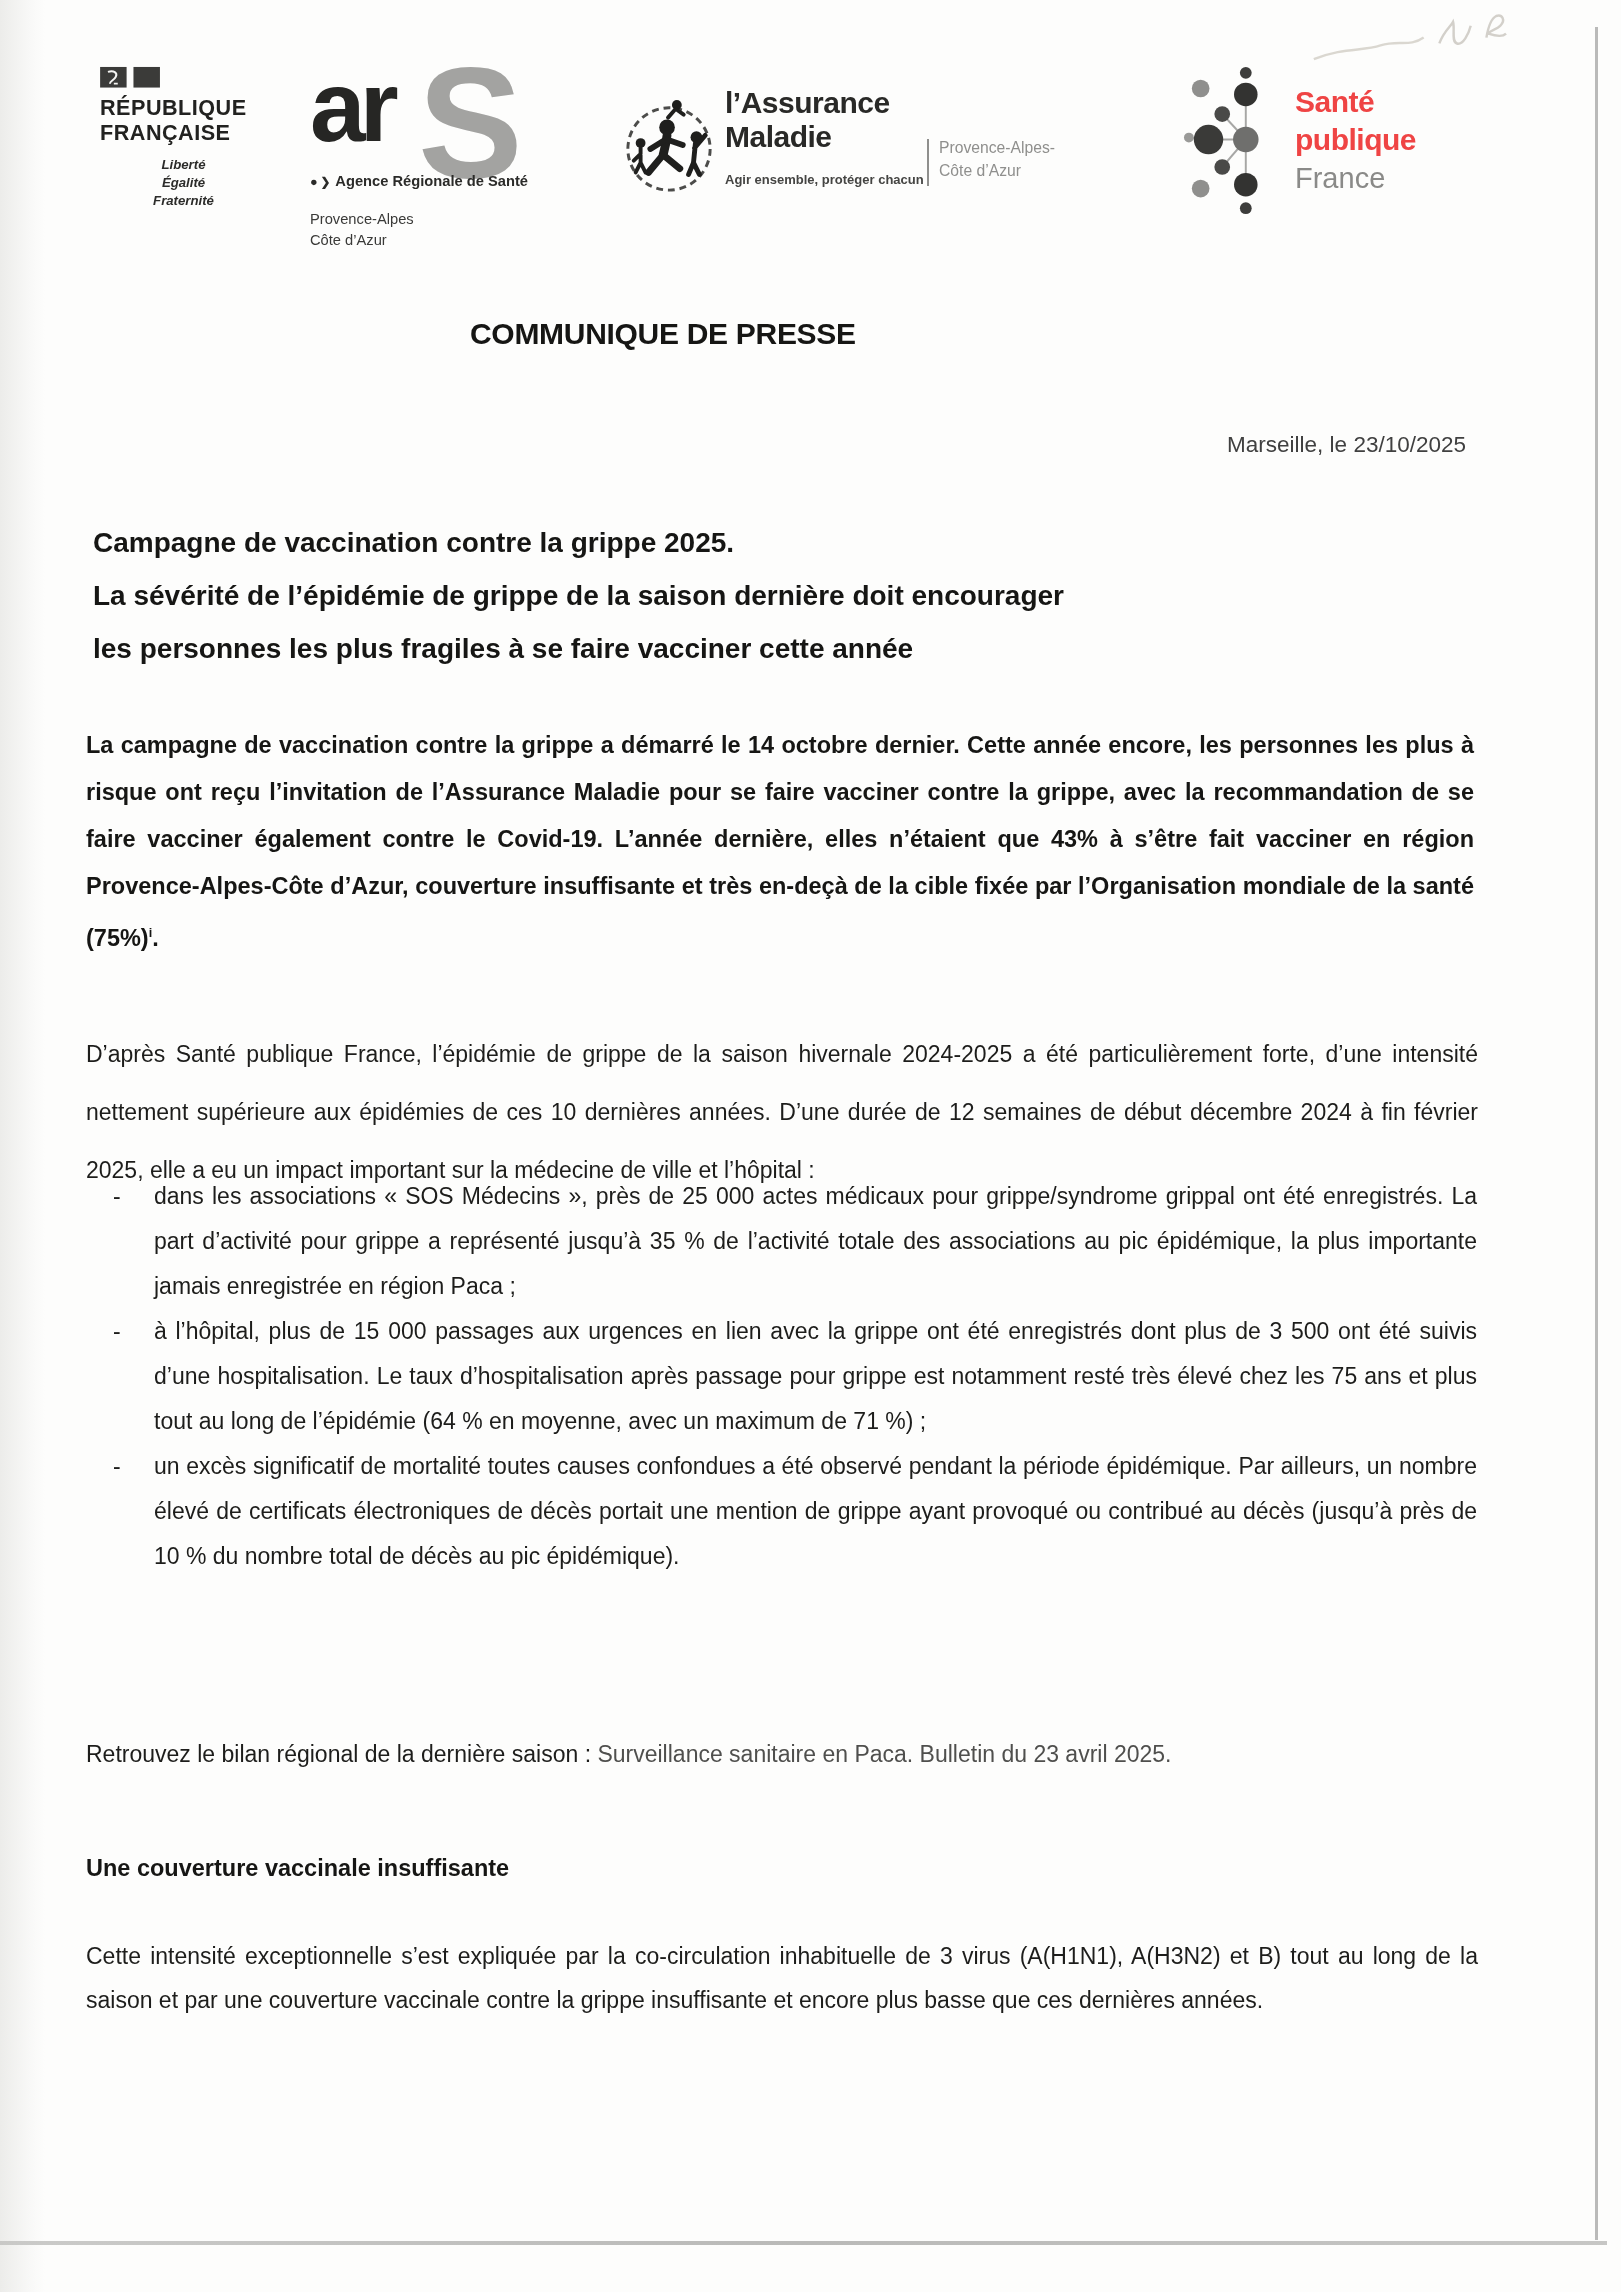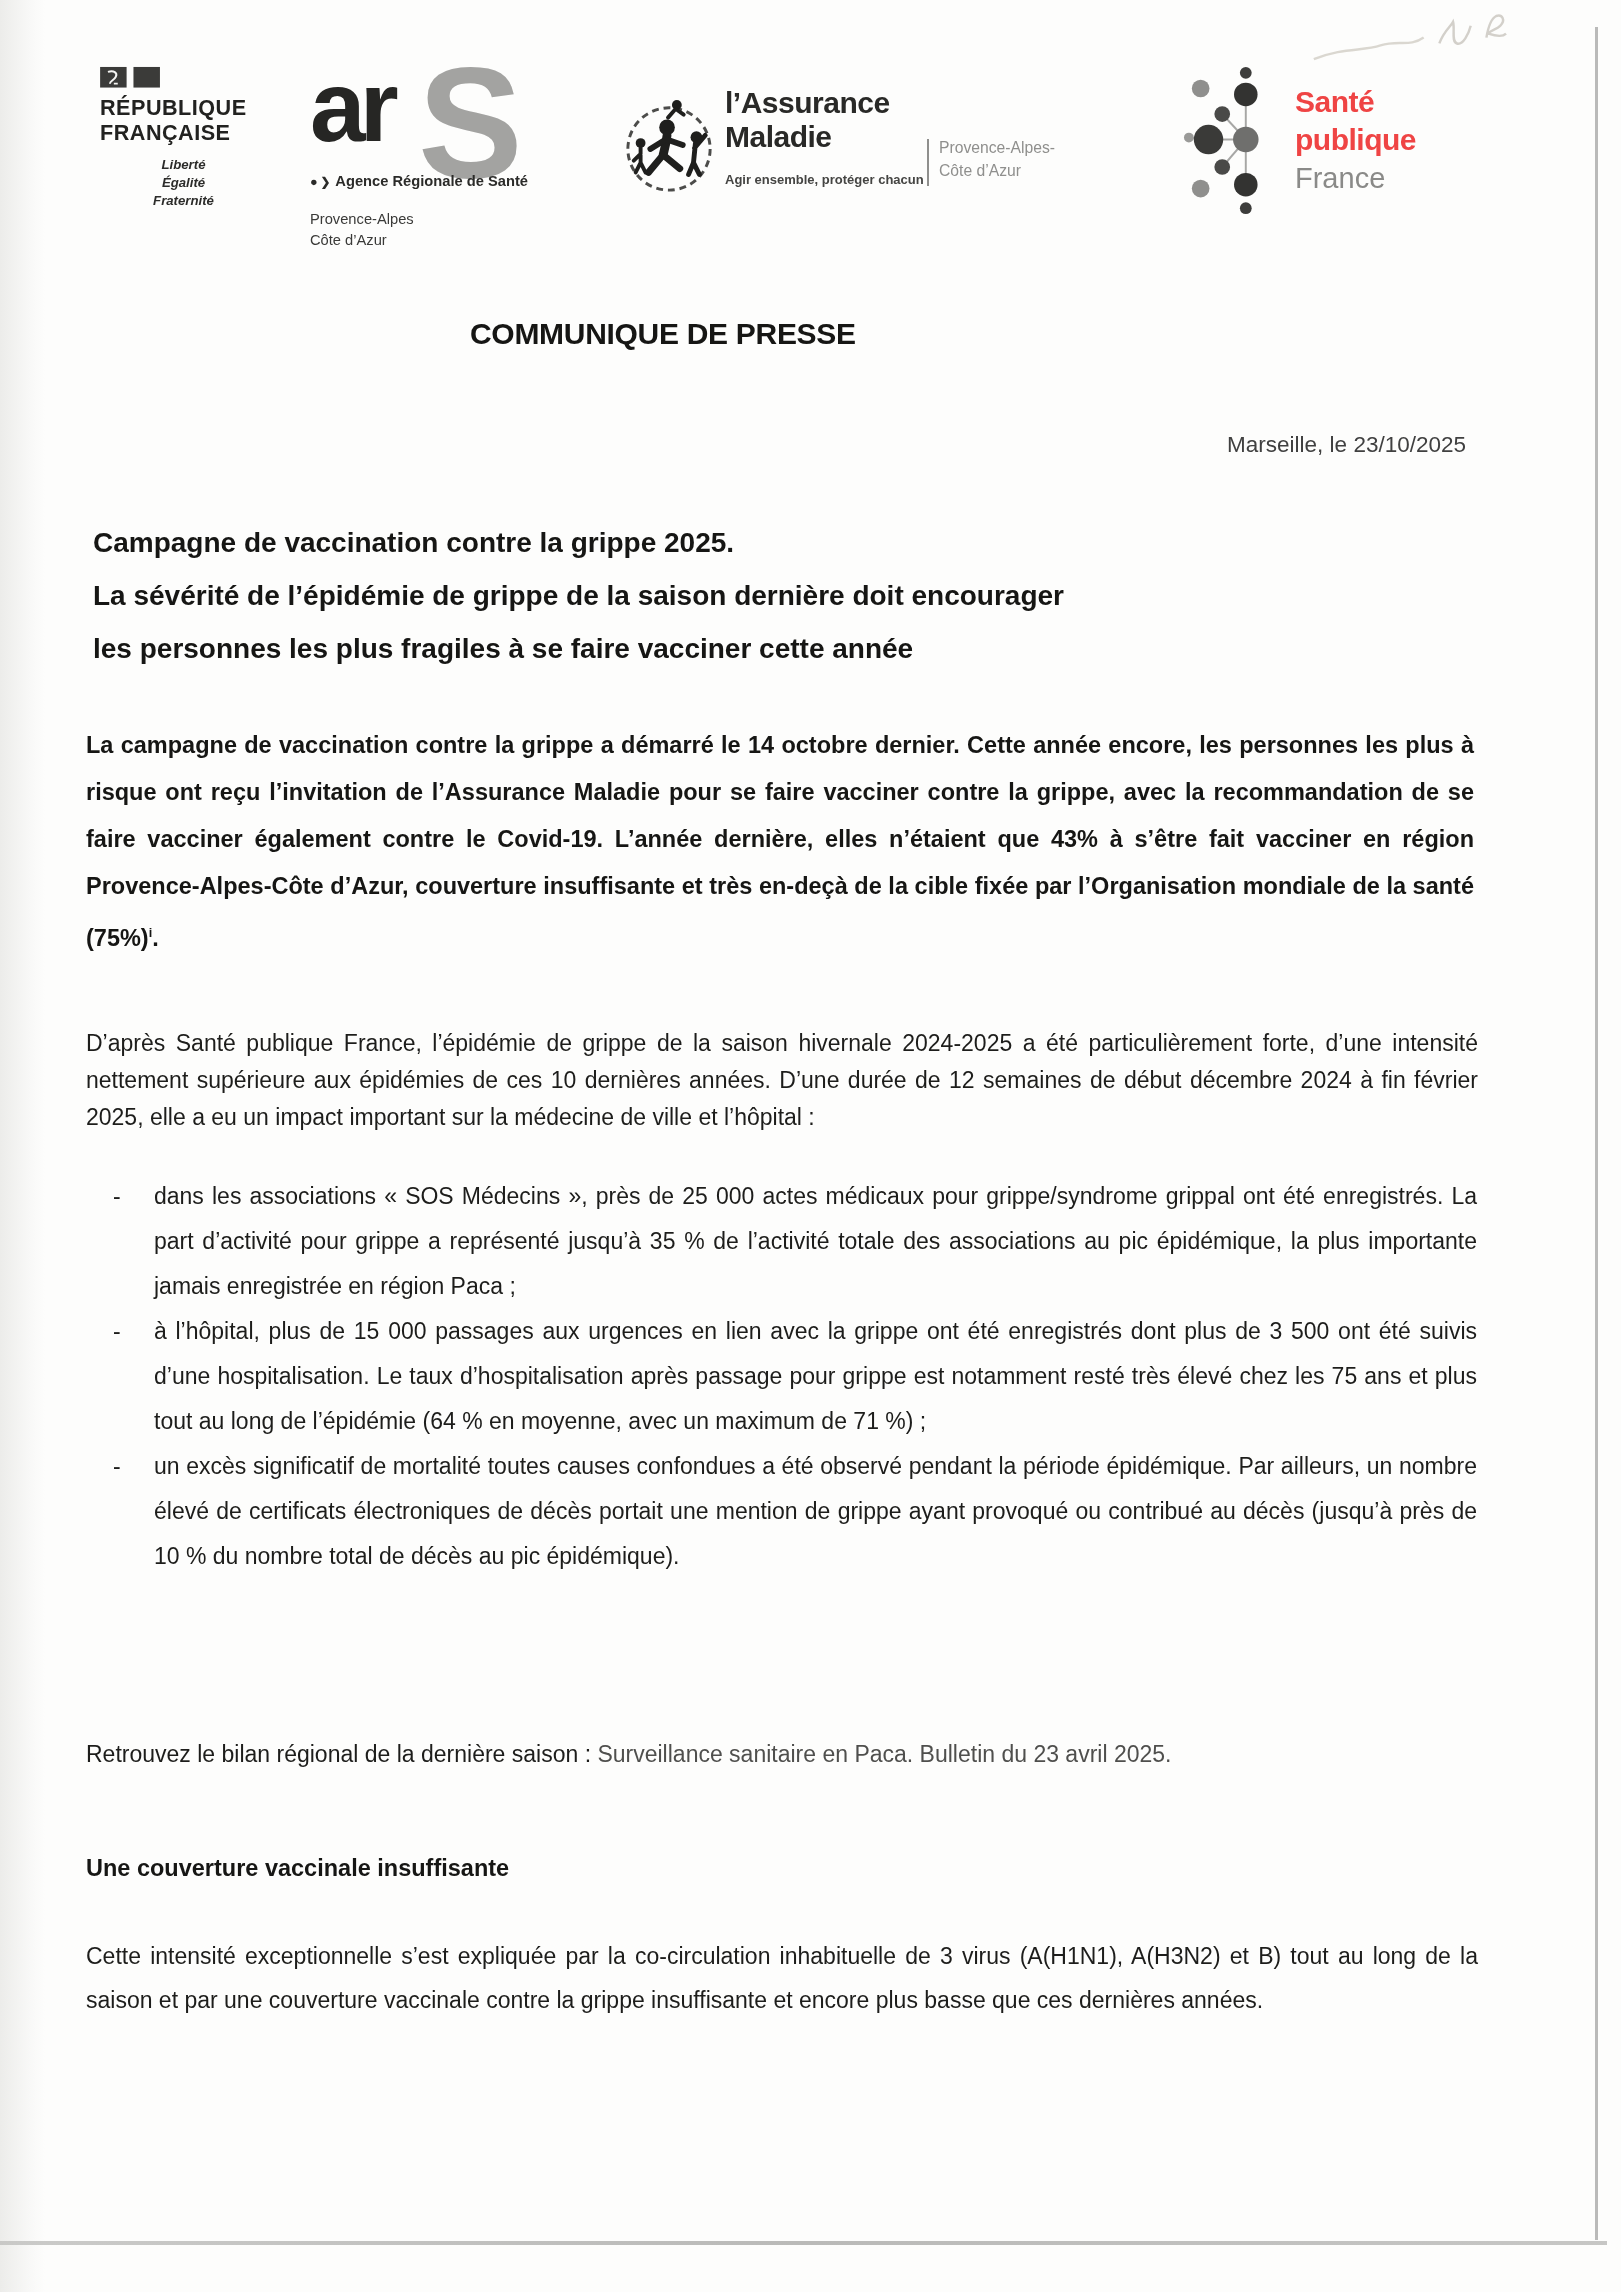--- a/index.html
+++ b/index.html
@@ -51,21 +51,21 @@
   
   .doc-title { position:absolute; left:470px; top:297px; font-size:30px; font-weight:800; letter-spacing:-0.3px; color:#161614; }
   .dateline { position:absolute; top:423px; left:86px; width:1380px; text-align:right; font-size:22.5px; color:#404040;margin-top:9px; }
 
   .headline { position:absolute; left:93px; top:493px; width:1392px; font-size:28px; font-weight:700; line-height:53px; color:#161614; }
 
   .lead { position:absolute; left:86px; top:698px; width:1388px; font-size:23.5px; font-weight:700;
     line-height:47px; text-align:justify; color:#161614; }
   .lead sup { font-size:12.7px; }
 
-  .para-intro { position:absolute; left:86px; top:1002px; width:1392px; font-size:23px; line-height:37px; text-align:justify; }
+  .para-intro { position:absolute; left:86px; top:1002px; width:1392px; font-size:23px; line-height:58px; text-align:justify; }
 
   .bullets { position:absolute; left:113px; top:1174px; width:1364px; }
   .bullet-item { position:relative; padding-left:41px; font-size:23px; line-height:45px; text-align:justify; }
   .bullet-dash { position:absolute; left:0; top:0; width:19.6px; text-align:left; }
 
   .link-line { position:absolute; left:86px; top:1709px; width:1392px; font-size:23px; line-height:45px; }
   .doc-link { color:#4f4f4d; text-decoration-thickness:2px; text-underline-offset:4.9px; cursor:pointer; }
 
   .subheading { position:absolute; left:86px; top:1831px; font-size:23.5px; font-weight:700; color:#161614; }
 

